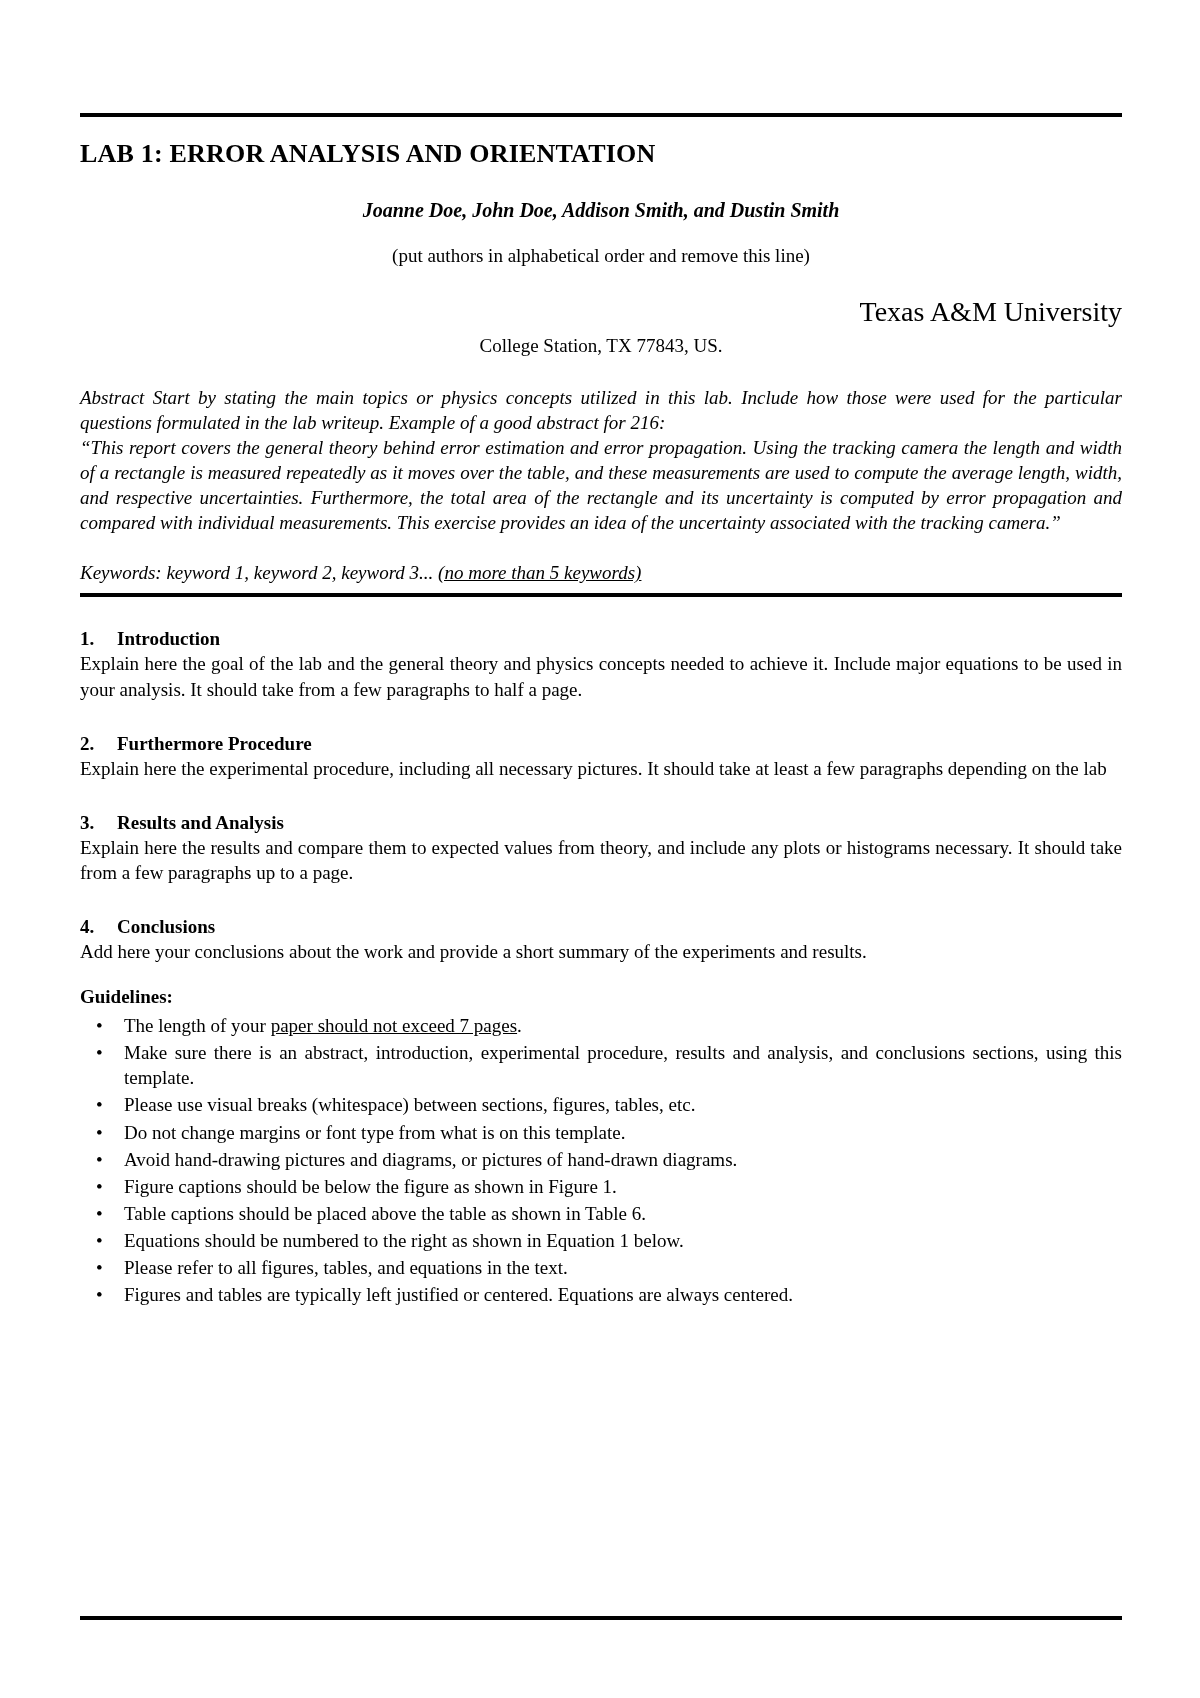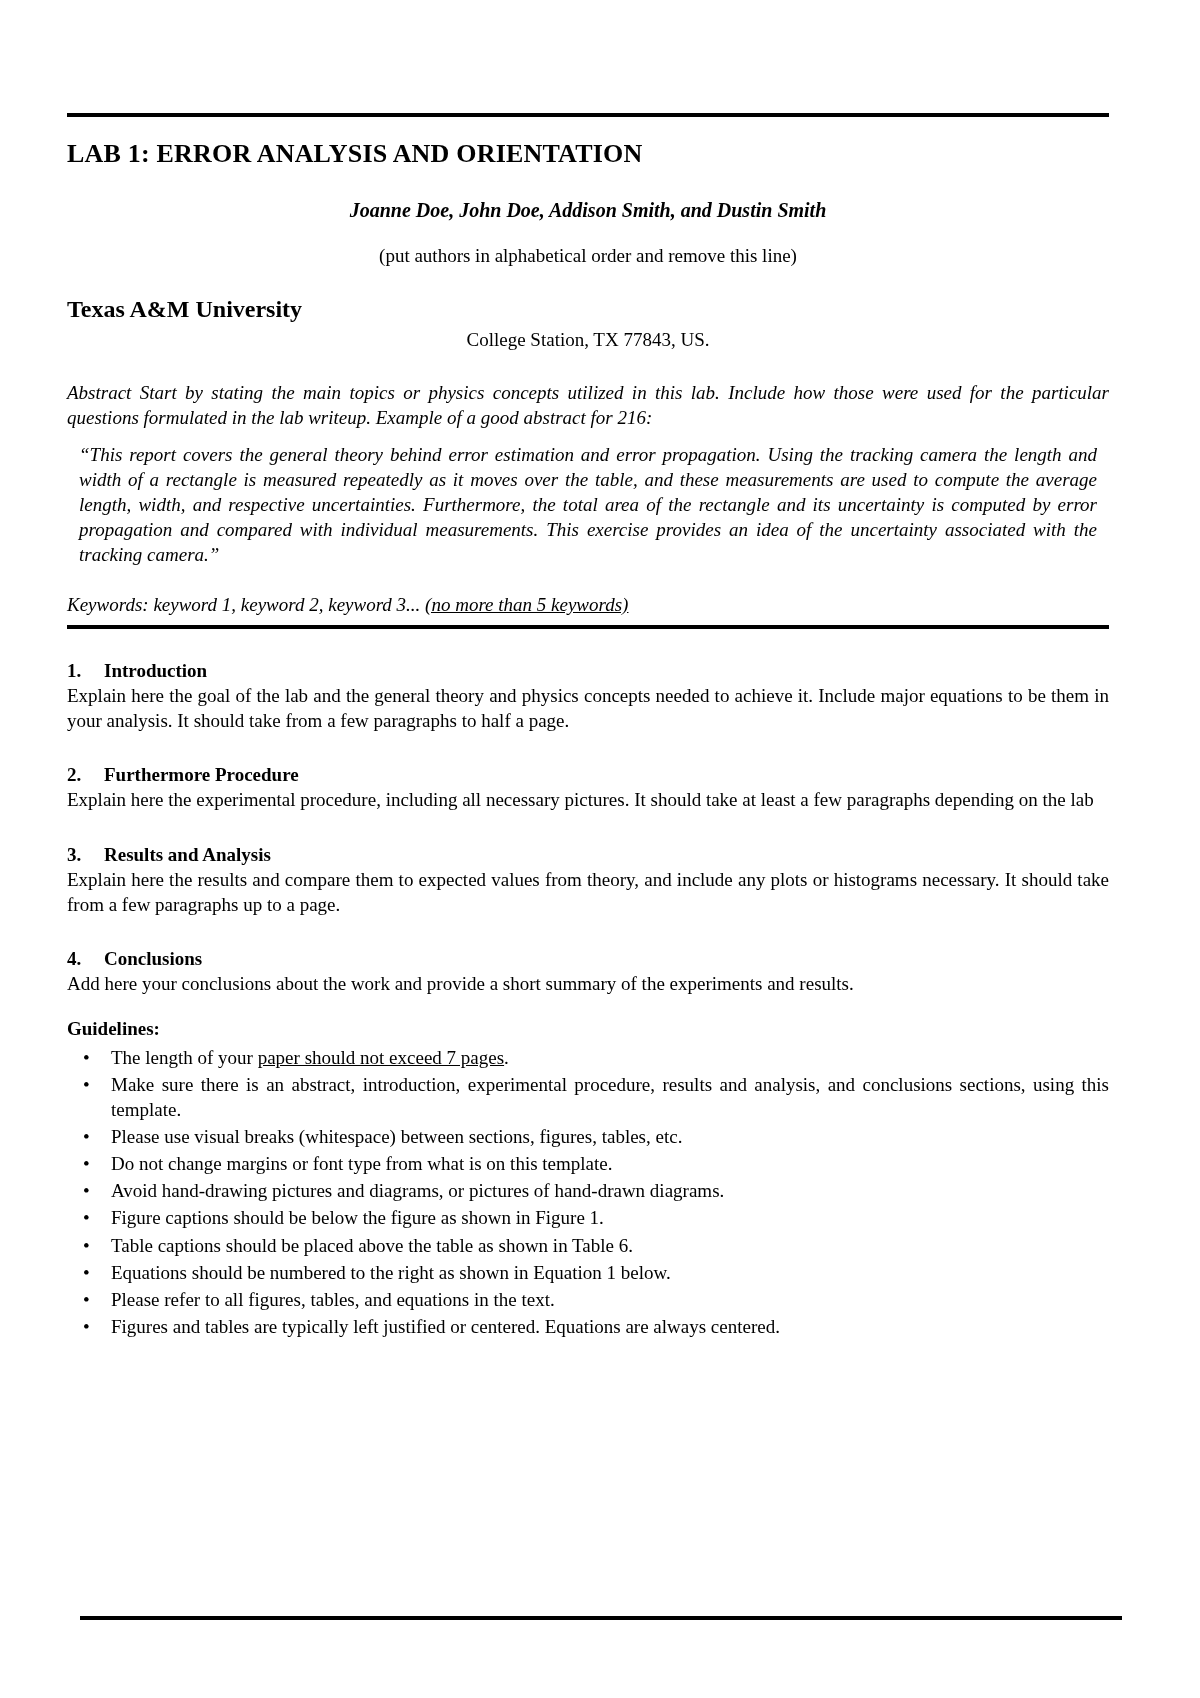--- a/index.html
+++ b/index.html
@@ -11,21 +11,21 @@
     height: 1698px;
     background: #ffffff;
     color: #000000;
     font-family: "Liberation Serif", serif;
     font-size: 19px;
     line-height: 1.32;
     overflow: hidden;
   }
   .content {
     position: absolute;
-    left: 67px;
+    left: 80px;
     top: 113px;
     width: 1042px;
   }
   hr.rule {
     border: none;
     border-top: 4px solid #000;
     margin: 0;
     width: 100%;
   }
   .title {
@@ -39,35 +39,35 @@
     font-weight: bold;
     font-style: italic;
     font-size: 20px;
     margin: 26px 0 0 0;
   }
   .authors-note {
     text-align: center;
     margin: 19px 0 0 0;
   }
   .university {
-    text-align: left;
-    font-weight: bold;
-    font-size: 24px;
+    text-align: right;
+    font-weight: normal;
+    font-size: 28px;
     margin: 26px 0 0 0;
   }
   .address {
     text-align: center;
     margin: 2px 0 0 0;
   }
   .abstract {
     text-align: justify;
     font-style: italic;
     margin: 27px 0 0 0;
   }
-  .abstract.quote { margin: 12px; }
+  .abstract.quote { margin: 0; }
   .abs-label, .kw-label { font-weight: normal; }
   .keywords {
     font-style: italic;
     margin: 25px 0 8px 0;
   }
   .u { text-decoration: underline; }
   .sec-head {
     font-weight: bold;
     margin: 29px 0 0 0;
   }
@@ -123,21 +123,21 @@
 
     <p class="abstract"><span class="abs-label">Abstract</span><span> Start by stating the main topics or physics concepts utilized in this lab.  Include how those were used for the particular questions formulated in the lab writeup.  Example of a good abstract for 216:</span></p>
     <p class="abstract quote">“This report covers the general theory behind error estimation and error propagation.  Using the tracking camera the length and width of a rectangle is measured repeatedly as it moves over the table, and these measurements are used to compute the average length, width, and respective uncertainties.  Furthermore, the total area of the rectangle and its uncertainty is computed by error propagation and compared with individual measurements.  This exercise provides an idea of the uncertainty associated with the tracking camera.”</p>
 
     <p class="keywords"><span class="kw-label">Keywords:</span><span> keyword 1, keyword 2, keyword 3... </span><span class="u">(no more than 5 keywords)</span></p>
 
     <hr class="rule">
 
     <div class="section">
       <p class="sec-head"><span class="sec-num">1.</span><span>Introduction</span></p>
-      <p class="sec-body">Explain here the goal of the lab and the general theory and physics concepts needed to achieve it.  Include major equations to be them in your analysis. It should take from a few paragraphs to half a page.</p>
+      <p class="sec-body">Explain here the goal of the lab and the general theory and physics concepts needed to achieve it.  Include major equations to be used in your analysis. It should take from a few paragraphs to half a page.</p>
     </div>
 
     <div class="section">
       <p class="sec-head"><span class="sec-num">2.</span><span>Furthermore Procedure</span></p>
       <p class="sec-body">Explain here the experimental procedure, including all necessary pictures.  It should take at least a few paragraphs depending on the lab</p>
     </div>
 
     <div class="section">
       <p class="sec-head"><span class="sec-num">3.</span><span>Results and Analysis</span></p>
       <p class="sec-body">Explain here the results and compare them to expected values from theory, and include any plots or histograms necessary.  It should take from a few paragraphs up to a page.</p>

